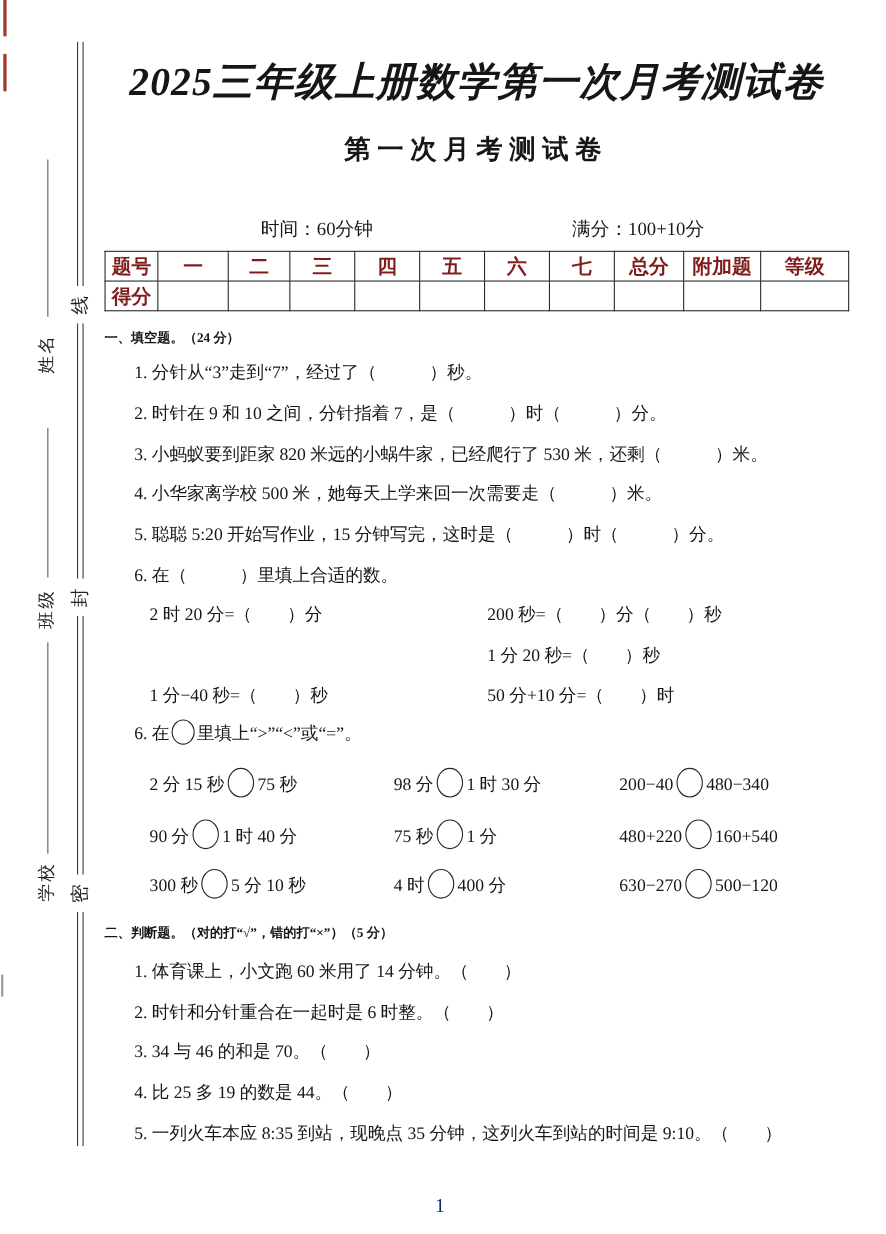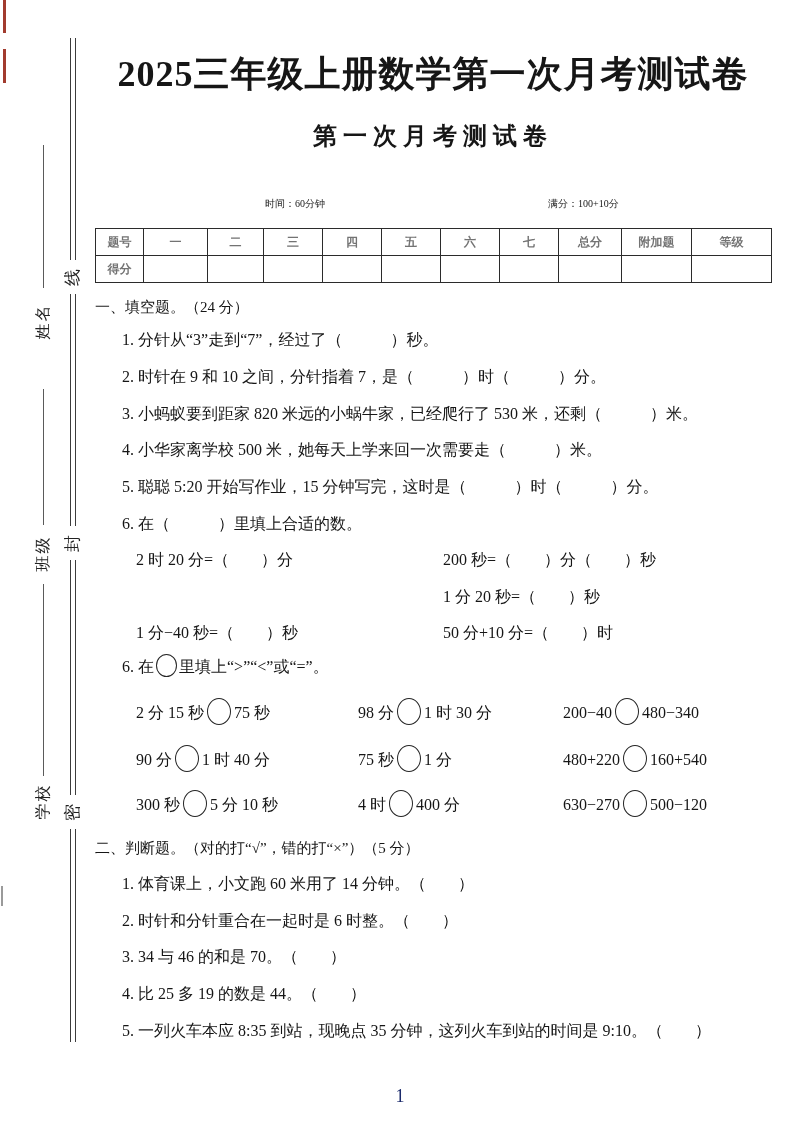--- a/index.html
+++ b/index.html
@@ -34,47 +34,47 @@
   .field-label {
     left:27px; width:32px; height:48px; background:#ffffff;
     display:flex; align-items:center; justify-content:center;
     font-size:16px; color:#222;
   }
   .field-label span { display:block; transform:rotate(-90deg); white-space:nowrap; letter-spacing:2px; }
 
   
   .title-main {
     left:92px; top:50px; width:682px; text-align:center;
-    font-size:36px; font-weight:600; letter-spacing:1px; white-space:nowrap;
+    font-size:36px; font-weight:600; letter-spacing:1px; white-space:nowrap;font-style:italic;
   }
   .title-sub {
     left:92px; top:120px; width:682px; text-align:center;
     font-size:24px; font-weight:600; letter-spacing:6px; white-space:nowrap;
   }
-  .meta { top:197px; font-size:10px; white-space:nowrap;margin-left:28px; }
+  .meta { top:197px; font-size:17px; white-space:nowrap; }
   .meta-time { left:237px; }
   .meta-score { left:520px; }
 
   
   table.score {
     position:absolute; left:95px; top:228px; width:676px;
     border-collapse:collapse; table-layout:fixed;
     font-family:"Liberation Sans","DejaVu Sans",sans-serif;
   }
   table.score td {
     border:1.6px solid #2b2b2b; height:26px; padding:0;
-    text-align:center; font-size:12px; font-weight:600; color:#737373;
+    text-align:center; font-size:18px; font-weight:600; color:#7f1d1d;
   }
 
   
   .line {
     position:absolute; left:95px; width:690px; height:22px; line-height:22px;
     font-size:16px; white-space:nowrap; color:#161616;
   }
-  .sec-head { font-weight:normal; font-size:15px; }
+  .sec-head { font-weight:bold; font-size:12px; }
   .indent { padding-left:27px; }
   .row { height:30px; line-height:30px; }
   .cell { position:absolute; top:0; }
   .c-a { left:41px;text-align:center; } .c-b { left:348px; }
   .k-a { left:41px; } .k-b { left:263px; } .k-c { left:468px; }
 
   .circle {
     display:inline-block; width:22px; height:25px; border:1.6px solid #262626;
     border-radius:50%; vertical-align:-7px; margin:0 3px; background:#fff;
   }

